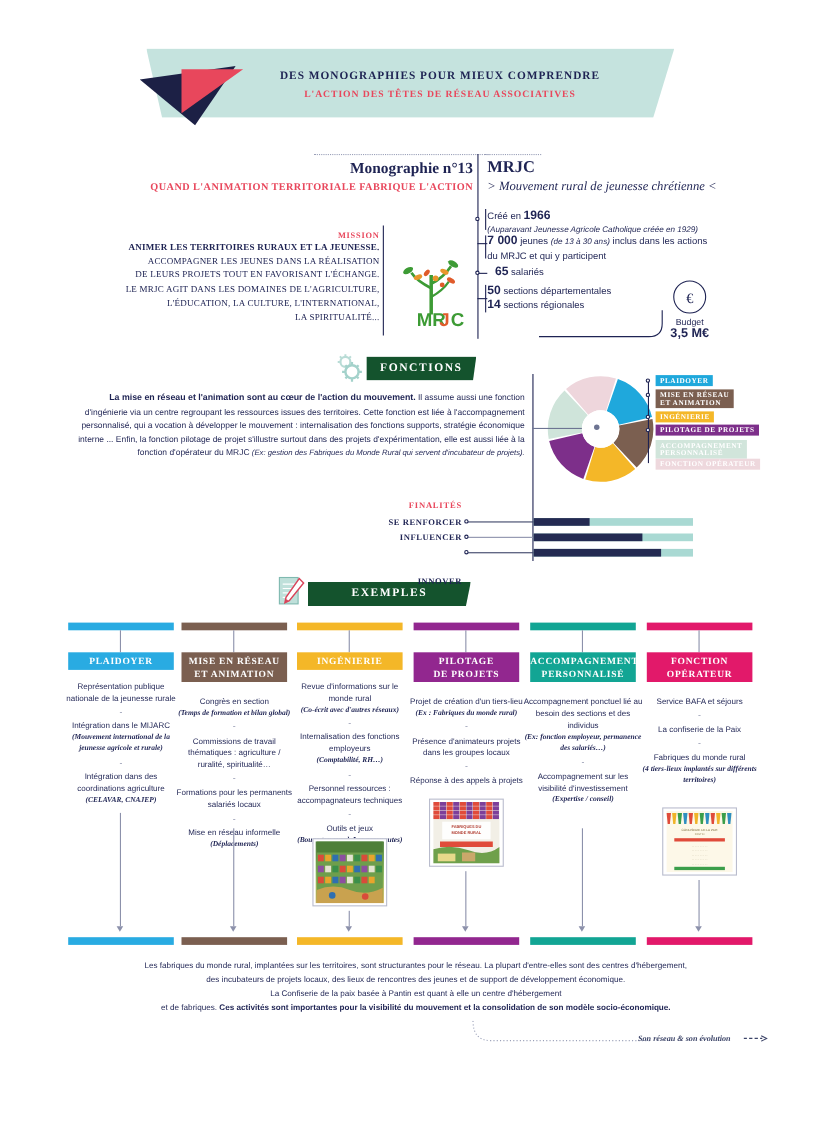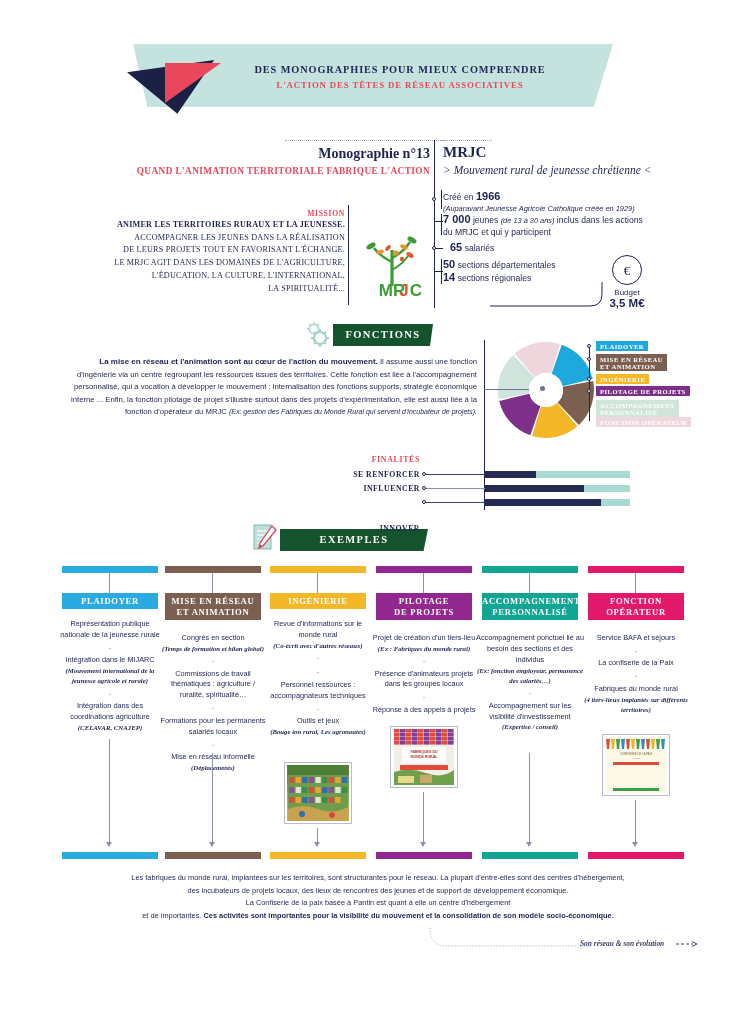--- a/index.html
+++ b/index.html
@@ -353,20 +353,21 @@
       <div class="arrowdown" style="top: 276px;"></div>
       <div class="col-bottom" style="top: 286px; background: rgb(123, 95, 80);"></div>
     </div>
     <div class="col" style="left: 208px;">
       <div class="col-top" style="background: rgb(244, 183, 40);"></div>
       <div class="col-stem" style="top: 7px; height: 20px;"></div>
       <div class="pill" style="top: 27px; background: rgb(244, 183, 40);">INGÉNIERIE</div>
       <div class="col-body" style="top: 53px;">
         <div><span>Revue d'informations sur le monde rural</span><div class="it">(Co-écrit avec d'autres réseaux)</div></div>
         <span class="sep">-</span>
+        <div><span>Internalisation des fonctions employeurs</span><div class="it">(Comptabilité, RH…)</div></div>
         <span class="sep">-</span>
         <div><span>Personnel ressources : accompagnateurs techniques</span></div>
         <span class="sep">-</span>
         <div><span>Outils et jeux</span><div class="it">(Bouge ton rural, Les agronautes)</div></div>
       </div>
       <div class="thumb" style="top: 196px; height: 62px;">
         <div class="thumb-inner" style="background: linear-gradient(rgb(75, 124, 58) 0%, rgb(111, 160, 75) 35%, rgb(143, 185, 92) 60%, rgb(216, 179, 90) 100%);"><svg viewBox="0 0 60 56" width="100%" height="100%">
             <rect width="60" height="56" fill="#6e9e4c"></rect>
             <rect y="0" width="60" height="10" fill="#4e7f38"></rect>
             <g>
@@ -532,21 +533,21 @@
       <div class="col-stem" style="top: 234px; height: 42px;"></div>
       <div class="arrowdown" style="top: 276px;"></div>
       <div class="col-bottom" style="top: 286px; background: rgb(226, 25, 106);"></div>
     </div>
   </div>
 
 <div id="footer-txt">
   <span>Les fabriques du monde rural, implantées sur les territoires, sont structurantes pour le réseau. La plupart d'entre-elles sont des centres d'hébergement,</span><br>
   <span>des incubateurs de projets locaux, des lieux de rencontres des jeunes et de support de développement économique.</span><br>
   <span>La Confiserie de la paix basée à Pantin est quant à elle un centre d'hébergement</span><br>
-  <span>et de importantes. </span><span class="bold">Ces activités sont importantes pour la visibilité du mouvement et la consolidation de son modèle socio-économique.</span>
+  <span>et de fabriques. </span><span class="bold">Ces activités sont importantes pour la visibilité du mouvement et la consolidation de son modèle socio-économique.</span>
 </div>
 <svg id="footer-curve" viewBox="0 0 170 26">
   <path d="M6 0 Q6 18 22 18 L168 18" fill="none" stroke="#9aa0b8" stroke-width="1" stroke-dasharray="1 2"></path>
 </svg>
 <div id="footer-link">Son réseau &amp; son évolution</div>
 <svg id="footer-arrow" viewBox="0 0 22 6">
   <line x1="0" y1="3" x2="17" y2="3" stroke="#3c4468" stroke-width="1" stroke-dasharray="3 2"></line>
   <path d="M16 0.5 L21 3 L16 5.5" fill="none" stroke="#3c4468" stroke-width="1"></path>
 </svg>
 

